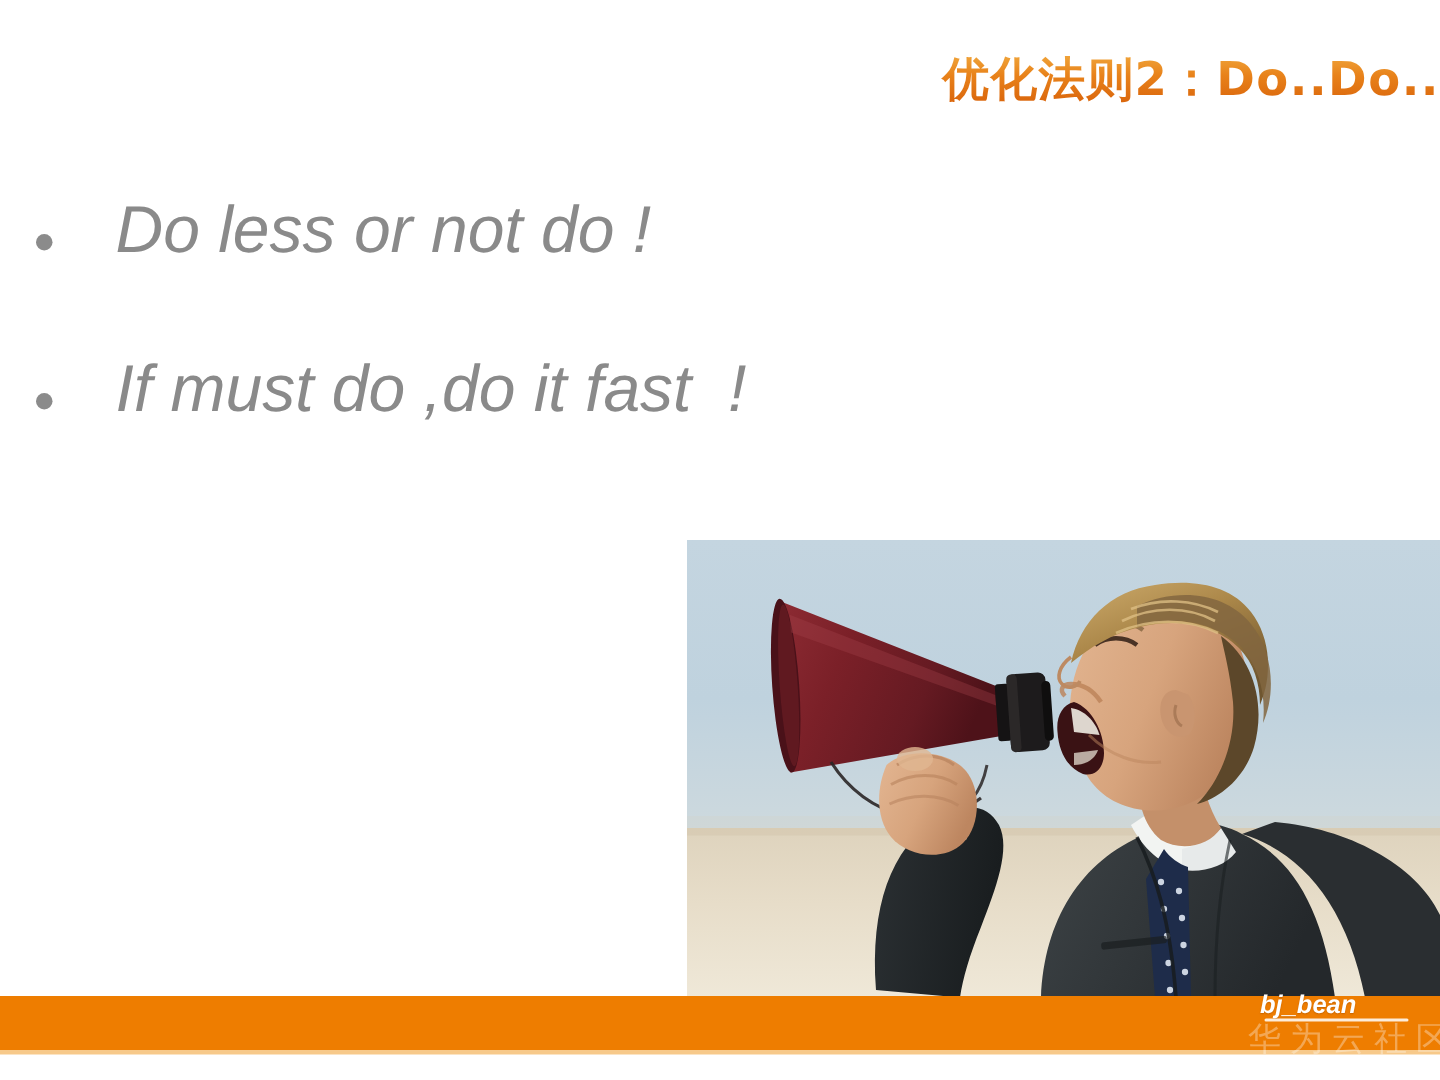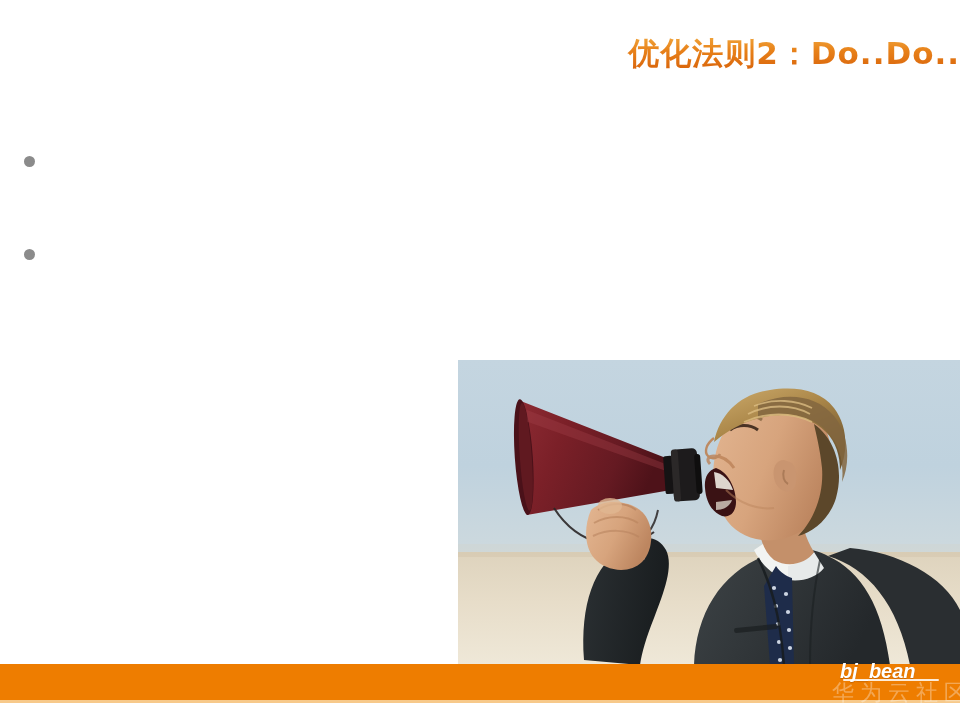--- a/index.html
+++ b/index.html
@@ -95,21 +95,21 @@
     height: 3px;
     background: #f7c98a;
   }
   .brand-logo {
     position: absolute;
     left: 840px;
     top: 660px;
     font-family: "Liberation Sans", sans-serif;
     font-style: italic;
     font-weight: bold;
-    font-size: 20px;
+    font-size: 17px;
     color: #ffffff;
     letter-spacing: 0px;
     text-shadow: 0 1px 1px rgba(150,70,0,0.45);
   }
   .brand-logo .under {
     position: absolute;
     left: 3px;
     top: 19px;
     width: 96px;
     height: 2px;
@@ -132,24 +132,26 @@
 <body>
 
 <div class="slide">
 
   <div class="title">优化法则2：Do..Do..</div>
 
   <div class="bullet-list">
 
     <div class="bullet-row">
       <span class="bullet-dot"></span>
+      <span class="bullet-text">Do less or not do !</span>
     </div>
 
     <div class="bullet-row">
       <span class="bullet-dot"></span>
+      <span class="bullet-text">If must do ,do it fast  !</span>
     </div>
 
   </div>
 
   <div class="photo">
     <svg width="502" height="305" viewBox="0 0 502 305" xmlns="http://www.w3.org/2000/svg">
       <defs>
         <linearGradient id="skyGrad" x1="0" y1="0" x2="0" y2="1">
           <stop offset="0%" stop-color="#c4d5e0"></stop>
           <stop offset="55%" stop-color="#bfd2de"></stop>

